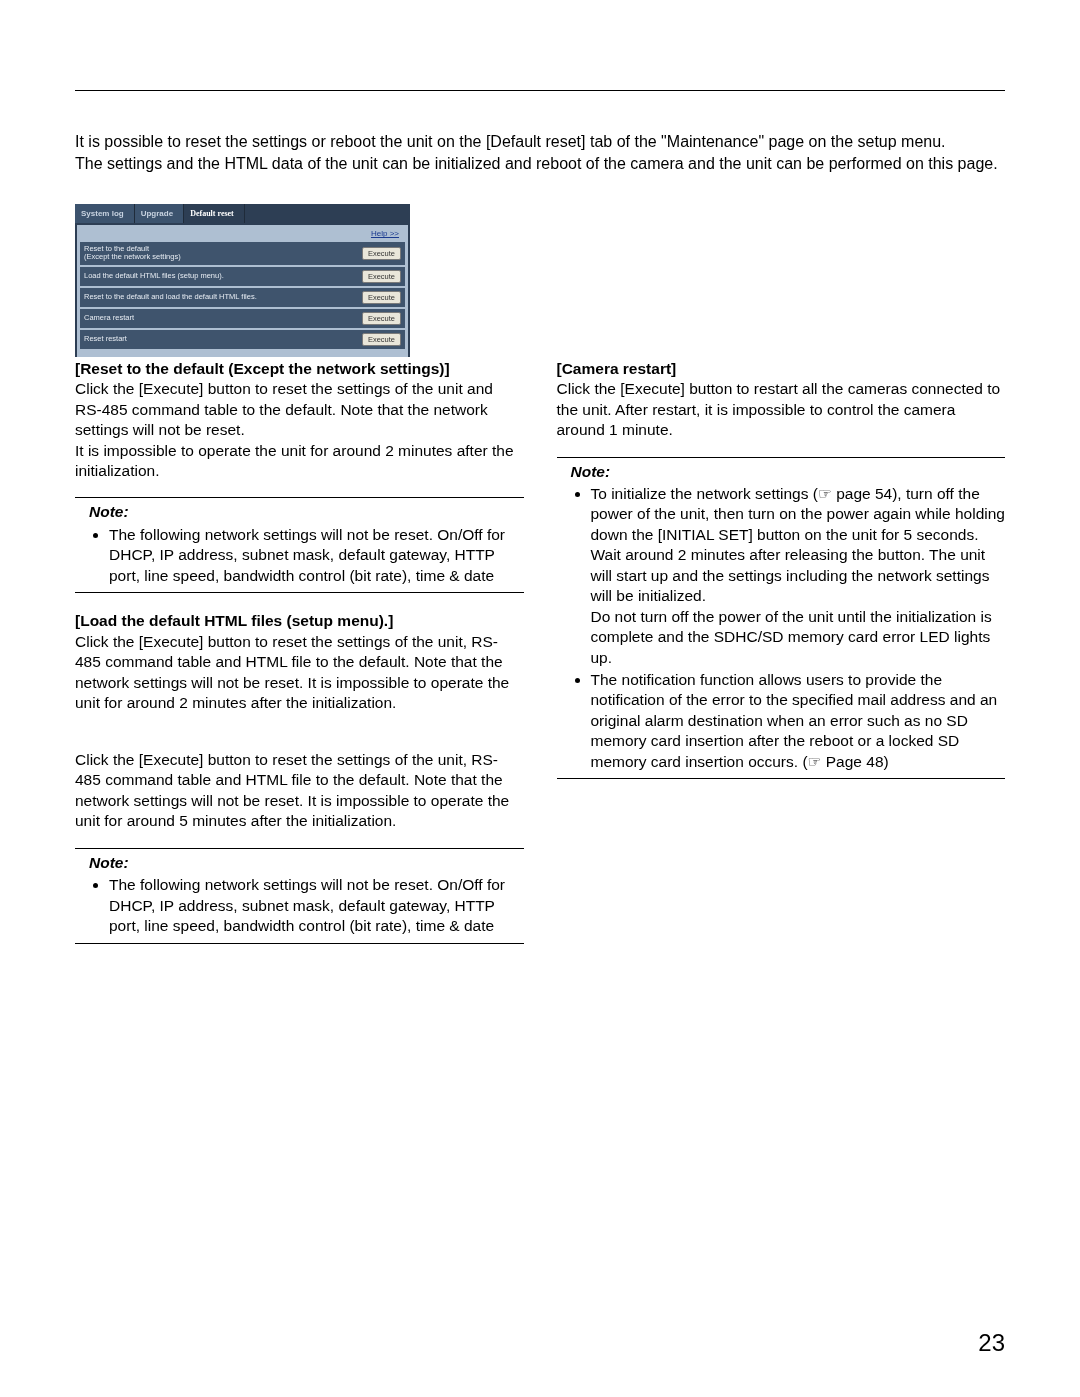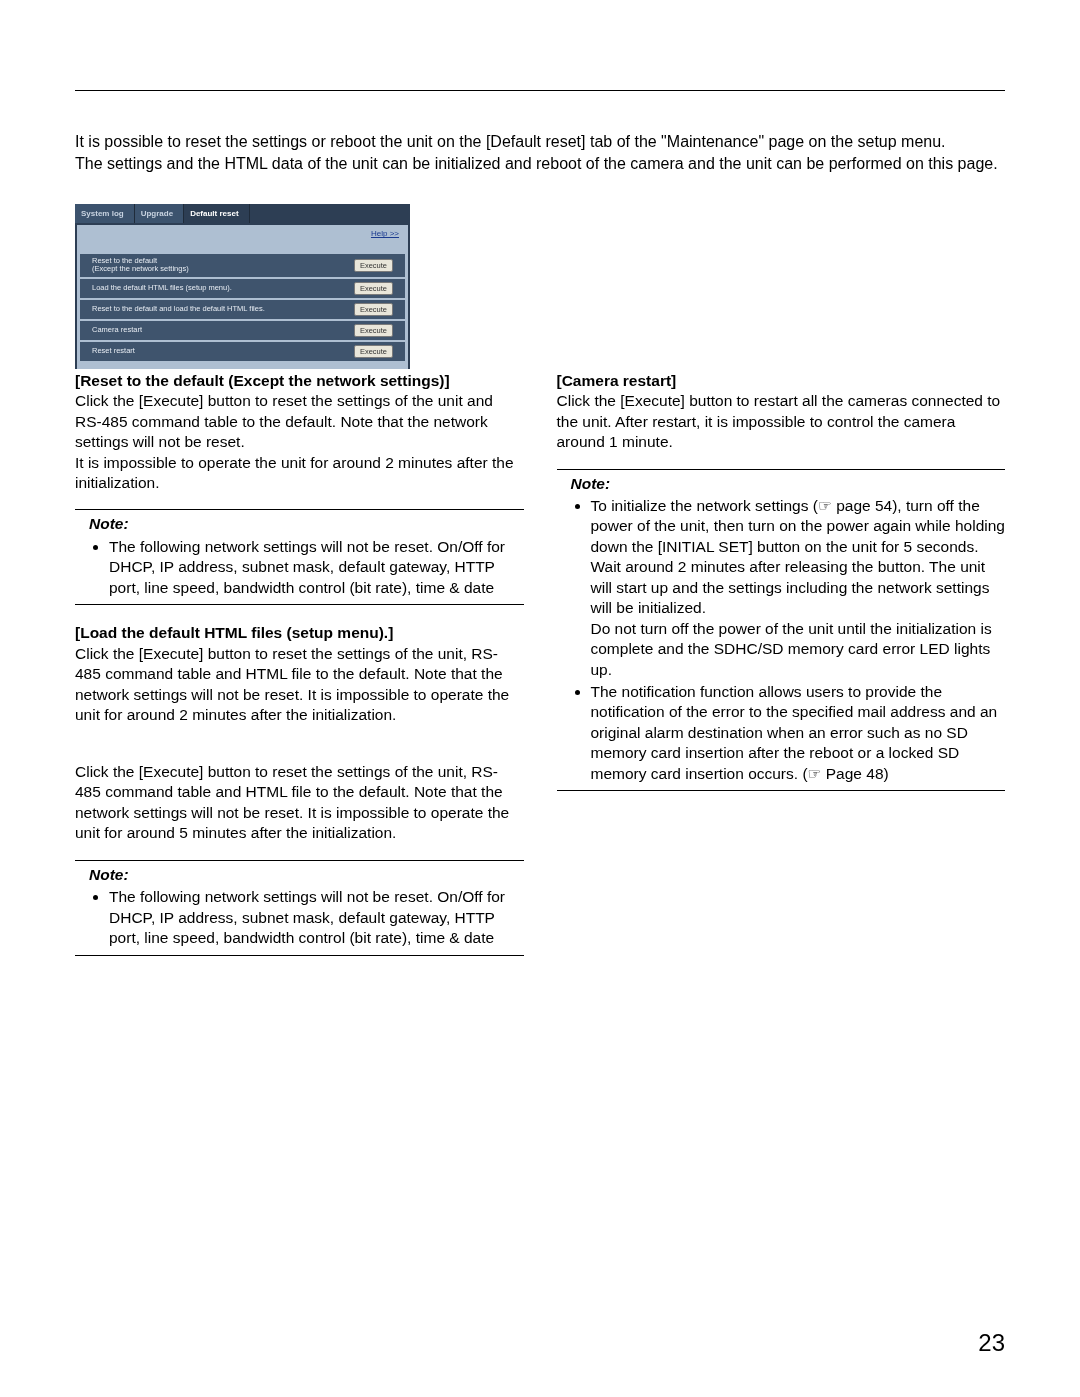--- a/index.html
+++ b/index.html
@@ -41,40 +41,41 @@
   .ui-tab {
     padding: 5px 10px 5px 6px;
     border-right: 1px solid #1f2b3a;
     background: #3c536e;
     color: #c7d2e0;
     font-weight: bold;
   }
   .ui-tab.active {
     background: #2d3e54;
     color: #fff;
+    font-family: Liberation Serif, serif;
   }
   .ui-body {
     background: #aebfd2;
     margin: 2px;
     padding: 2px 3px 6px 3px;
   }
   .ui-help {
     text-align: right;
-    padding: 2px 6px 16px 0;
+    padding: 2px 6px 4px 0;
     color: #1a3a8f;
     text-decoration: underline;
     font-size: 8px;
   }
   .ui-row {
     display: flex;
     align-items: center;
     background: #3f546d;
     color: #e6ebf2;
     margin-bottom: 2px;
-    padding: 3px 12px;
+    padding: 3px 4px;
     min-height: 16px;
   }
   .ui-row-label {
     flex: 1;
     font-size: 7.5px;
     line-height: 1.1;
     padding-right: 4px;
   }
   .ui-exec {
     background: #e9e6da;

